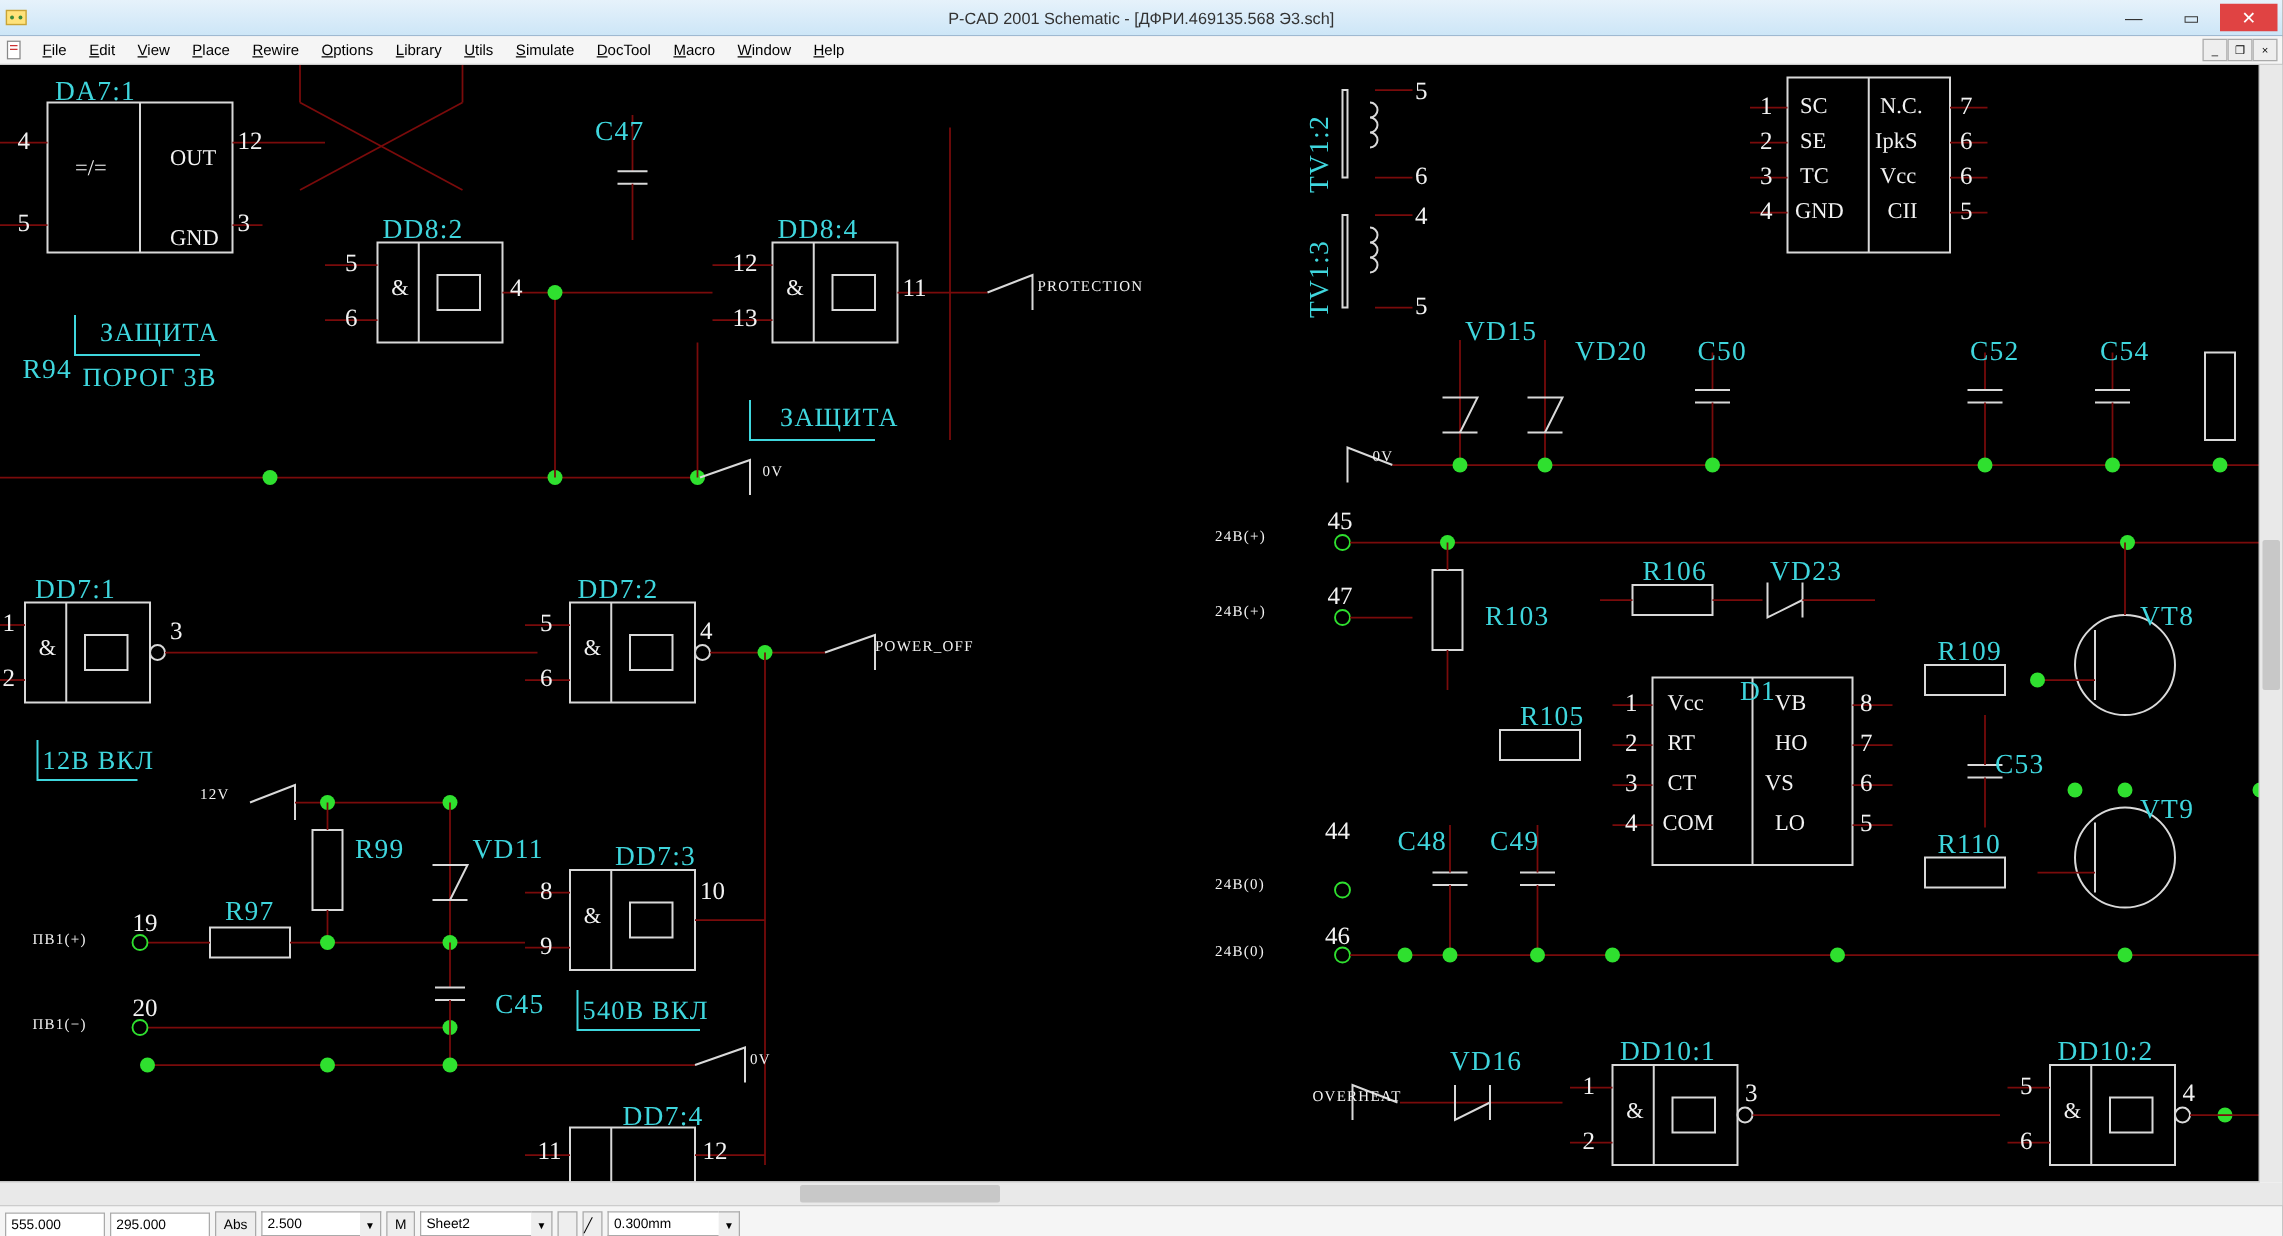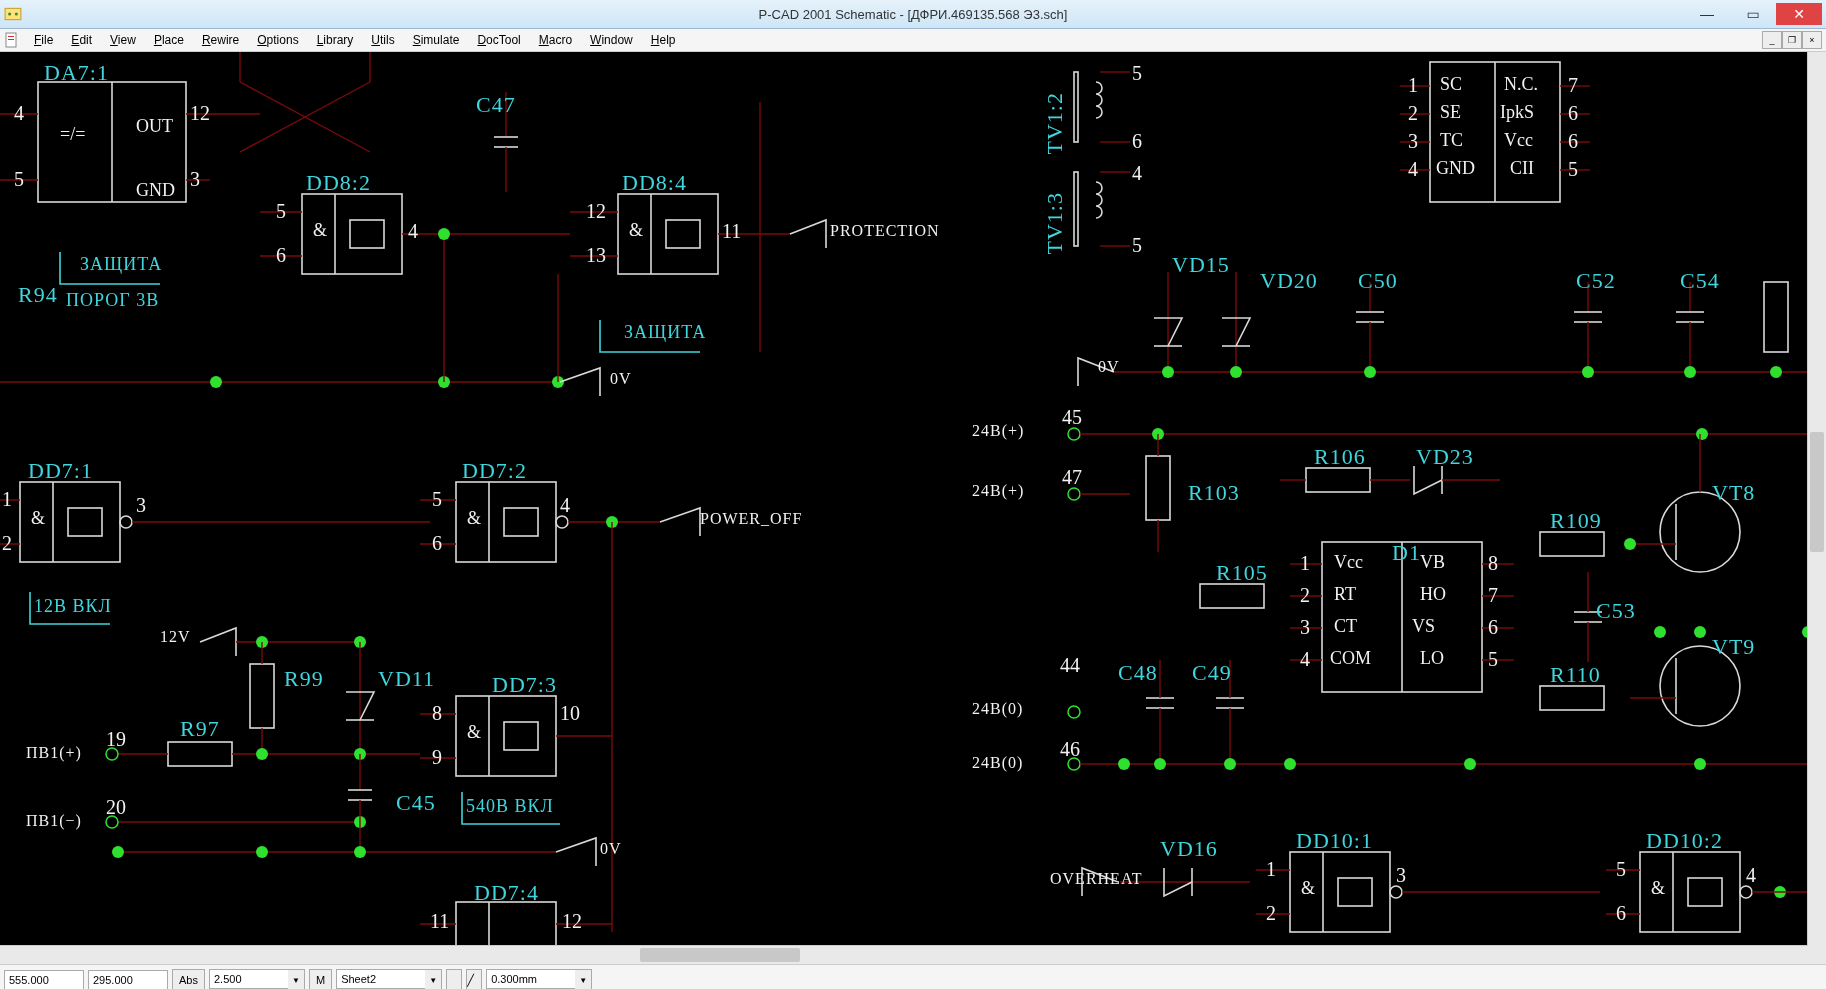--- a/index.html
+++ b/index.html
@@ -157,23 +157,23 @@
     border: 1px solid #aaa; border-left: none;
     background: #eee;
     display: flex; align-items: center; justify-content: center;
     font-size: 8px;
   }
   
   .t { position: absolute; white-space: nowrap; }
   .cyan { color: #3fd6dd; }
   .white { color: #f2f2f2; }
   .ref { font-size: 22px; letter-spacing: 1px; }
-  .val { font-size: 18px; letter-spacing: 1px; }
+  .val { font-size: 21px; letter-spacing: 1px; }
   .pin { font-size: 20px; }
-  .net { font-size: 16px; letter-spacing: 1px; }
+  .net { font-size: 12px; letter-spacing: 1px; }
   .sm  { font-size: 18px; }
   .canvas svg { position: absolute; left: 0; top: 0; }
   .canvas svg .wire { stroke: #7a0b0b; stroke-width: 1.4; fill: none; }
   .canvas svg .outline { stroke: #d9d9d9; stroke-width: 1.6; fill: none; }
   .canvas svg .cyanline { stroke: #3fd6dd; stroke-width: 1.6; fill: none; }
   .canvas svg .node { fill: #2fe02f; }
   .canvas svg .term { fill: none; stroke: #2fe02f; stroke-width: 1.5; }
   .canvas svg .arrow { stroke: #d9d9d9; stroke-width: 1.6; fill: none; }
 </style>
 </head>
@@ -547,21 +547,21 @@
     <div class="t white pin" style="left:432px;top:650px">8</div>
     <div class="t white pin" style="left:432px;top:694px">9</div>
     <div class="t white pin" style="left:560px;top:650px">10</div>
     <div class="t white pin" style="left:106px;top:676px">19</div>
     <div class="t white pin" style="left:106px;top:744px">20</div>
     <div class="t white net" style="left:26px;top:692px">ПВ1(+)</div>
     <div class="t white net" style="left:26px;top:760px">ПВ1(−)</div>
     <div class="t cyan ref" style="left:396px;top:738px">C45</div>
     <div class="t cyan val" style="left:466px;top:744px">540В ВКЛ</div>
     <div class="t white net" style="left:600px;top:788px">0V</div>
-    <div class="t cyan ref" style="left:474px;top:828px">DD7:4</div>
+    <div class="t cyan ref" style="left:498px;top:828px">DD7:4</div>
     <div class="t white pin" style="left:430px;top:858px">11</div>
     <div class="t white pin" style="left:562px;top:858px">12</div>
 
     <div class="t cyan ref" style="left:1042px;top:40px;writing-mode:vertical-rl;transform:rotate(180deg)">TV1:2</div>
     <div class="t cyan ref" style="left:1042px;top:140px;writing-mode:vertical-rl;transform:rotate(180deg)">TV1:3</div>
     <div class="t white pin" style="left:1132px;top:10px">5</div>
     <div class="t white pin" style="left:1132px;top:78px">6</div>
     <div class="t white pin" style="left:1132px;top:110px">4</div>
     <div class="t white pin" style="left:1132px;top:182px">5</div>
 

